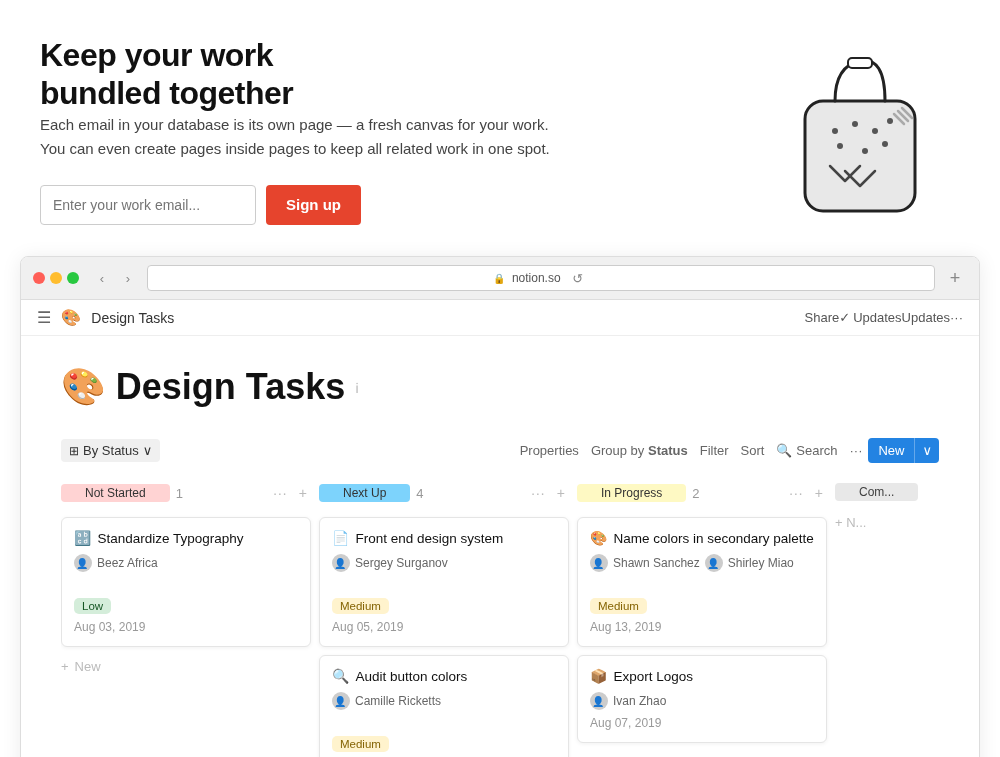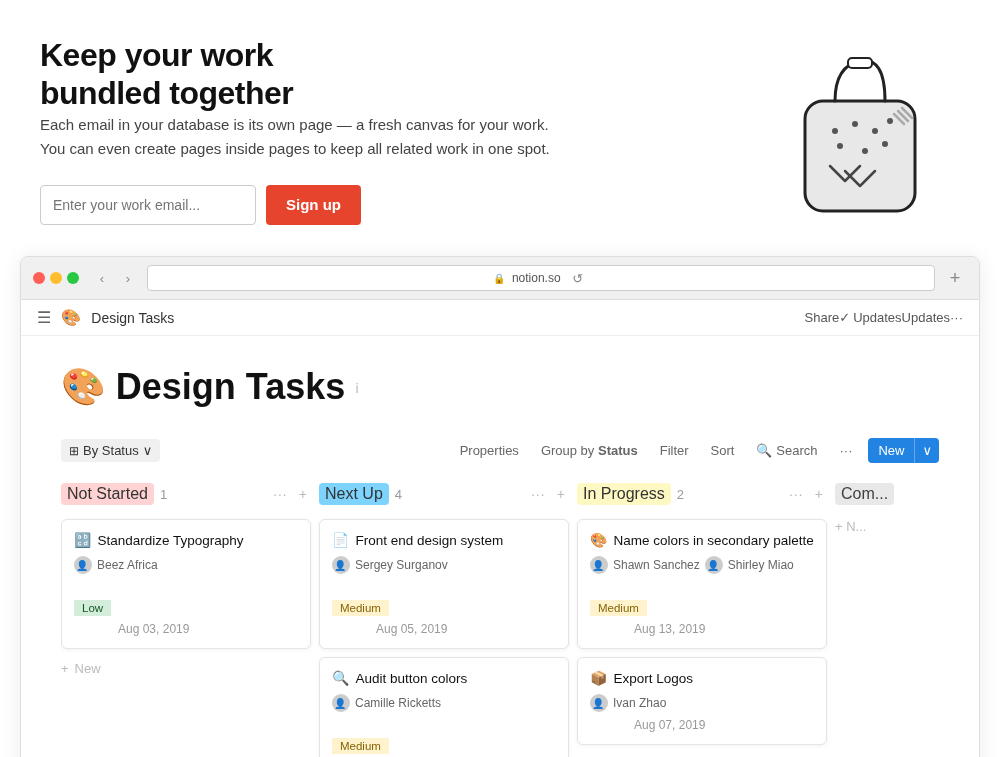--- a/index.html
+++ b/index.html
@@ -232,21 +232,20 @@
       color: #333;
       padding: 4px 8px;
       border-radius: 4px;
       cursor: pointer;
       background: #f0f0f0;
     }
     .view-icon { font-size: 12px; }
     .db-toolbar-right {
       display: flex;
       align-items: center;
-      gap: 10px;
     }
     .toolbar-btn {
       font-size: 13px;
       color: #666;
       cursor: pointer;
       padding: 4px 6px;
       border-radius: 3px;
     }
     .new-btn {
       display: flex;
@@ -284,23 +283,23 @@
       justify-content: space-between;
       margin-bottom: 10px;
       padding: 4px 0;
     }
     .col-header-left {
       display: flex;
       align-items: center;
       gap: 6px;
     }
     .status-badge {
-      padding: 2px 6px;
+      padding: 2px 24px;
       border-radius: 4px;
-      font-size: 16px;
+      font-size: 12px;
       font-weight: 500;
     }
     .badge-not-started { background: #ffd3d3; color: #333; }
     .badge-next-up { background: #7dd3fc; color: #333; }
     .badge-in-progress { background: #fef9c3; color: #333; }
     .badge-complete { background: #e8e8e8; color: #404040; }
     .col-count {
       font-size: 13px;
       color: #999;
     }
@@ -353,33 +352,32 @@
       color: #555;
       overflow: hidden;
     }
     .assignee-name {
       font-size: 12px;
       color: #666;
     }
     .card-priority {
       display: inline-block;
       padding: 2px 8px;
-      border-radius: 0;
+      border-radius: 5px;
       font-size: 11.5px;
       font-weight: 500;
       margin-bottom: 6px;
       margin-top: 20px;
     }
     .priority-low { background: #d4edda; color: #155724; }
     .priority-medium { background: #fff3cd; color: #856404; }
     .priority-high { background: #f8d7da; color: #721c24; }
     .card-date {
       font-size: 12px;
       color: #999;
-      margin-left: 44px;
     }
     .add-new-row {
       display: flex;
       align-items: center;
       gap: 6px;
       font-size: 13px;
       color: #bbb;
       cursor: pointer;
       padding: 4px 0;
       margin-top: 4px;

